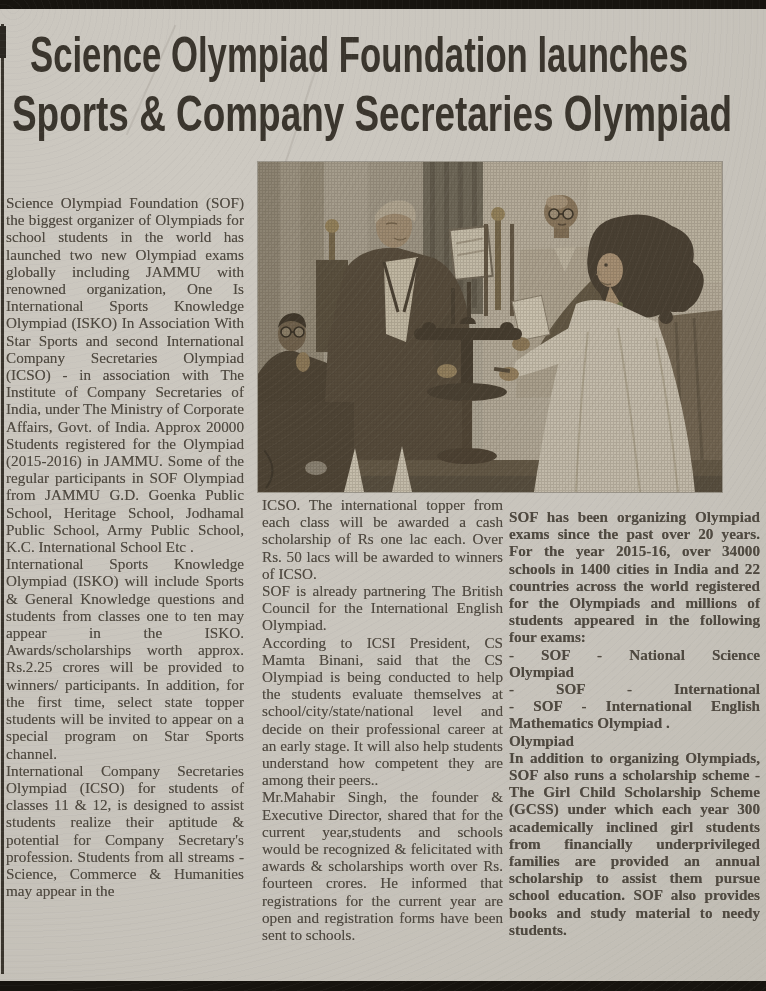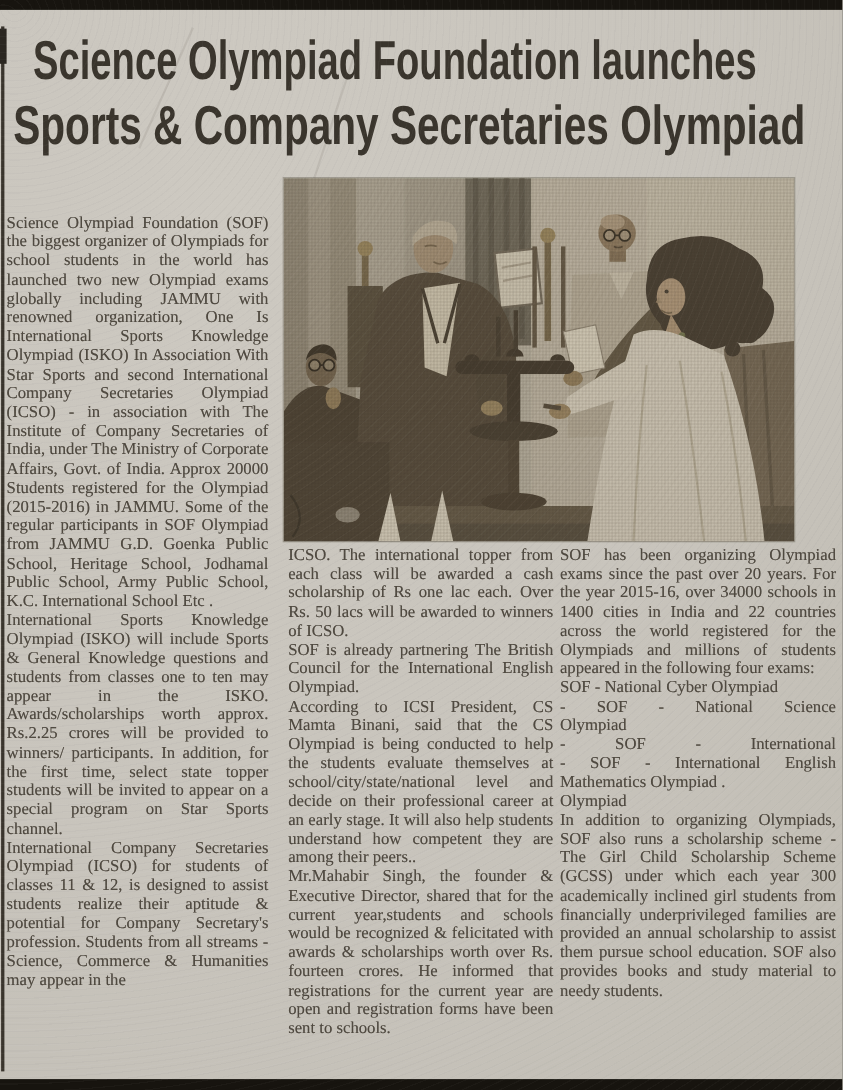--- a/index.html
+++ b/index.html
@@ -34,21 +34,21 @@
     border-bottom:2px solid #3e3930;padding:0 3px 1px 3px;
   }
   .col{
     position:absolute;text-align:justify;color:#4f4940;
     font-size:15.2px;line-height:17.2px;
     text-shadow:0 0 .5px rgba(79,73,64,.55);
   }
   .col p{margin:0;}
   .col-left{left:6px;top:194px;width:238px;}
   .col-mid{left:262px;top:496px;width:241px;}
-  .col-right{left:509px;top:496px;width:251px;}
+  .col-right{left:509px;top:508px;width:251px;font-weight:bold;}
   .exam-line{margin:0;}
   .exam-line.stretch{text-align-last:justify;}
   .photo{position:absolute;left:258px;top:162px;width:464px;height:330px;
     outline:1px solid rgba(95,88,76,.45);}
   .photo svg{display:block;}
   .halftone{
     position:absolute;inset:0;pointer-events:none;opacity:.5;
     background-image:radial-gradient(rgba(52,42,30,0.28) 1px, transparent 1.4px);
     background-size:3px 3px;
   }
@@ -204,21 +204,20 @@
 
   <div class="col col-mid">
     <p>ICSO. The international topper from each class will be awarded a cash scholarship of Rs one lac each. Over Rs. 50 lacs will be awarded to winners of ICSO.</p>
     <p>SOF is already partnering The British Council for the International English Olympiad.</p>
     <p>According to ICSI President, CS Mamta Binani, said that the CS Olympiad is being conducted to help the students evaluate themselves at school/city/state/national level and decide on their professional career at an early stage. It will also help students understand how competent they are among their peers..</p>
     <p>Mr.Mahabir Singh, the founder &amp; Executive Director, shared that for the current year,students and schools would be recognized &amp; felicitated with awards &amp; scholarships worth over Rs. fourteen crores. He informed that registrations for the current year are open and registration forms have been sent to schools.</p>
   </div>
 
   <div class="col col-right">
     <p>SOF has been organizing Olympiad exams since the past over 20 years. For the year 2015-16, over 34000 schools in 1400 cities in India and 22 countries across the world registered for the Olympiads and millions of students appeared in the following four exams:</p>
-    <div class="exam-line">SOF - National Cyber Olympiad</div>
     <div class="exam-line stretch">- SOF - National Science</div>
     <div class="exam-line">Olympiad</div>
     <div class="exam-line stretch">- SOF - International</div>
     <div class="exam-line stretch">- SOF - International English</div>
     <div class="exam-line">Mathematics Olympiad .</div>
     <div class="exam-line">Olympiad</div>
     <p>In addition to organizing Olympiads, SOF also runs a scholarship scheme - The Girl Child Scholarship Scheme (GCSS) under which each year 300 academically inclined girl students from financially underprivileged families are provided an annual scholarship to assist them pursue school education. SOF also provides books and study material to needy students.</p>
   </div>
 
   <div class="bar bottom"></div>

